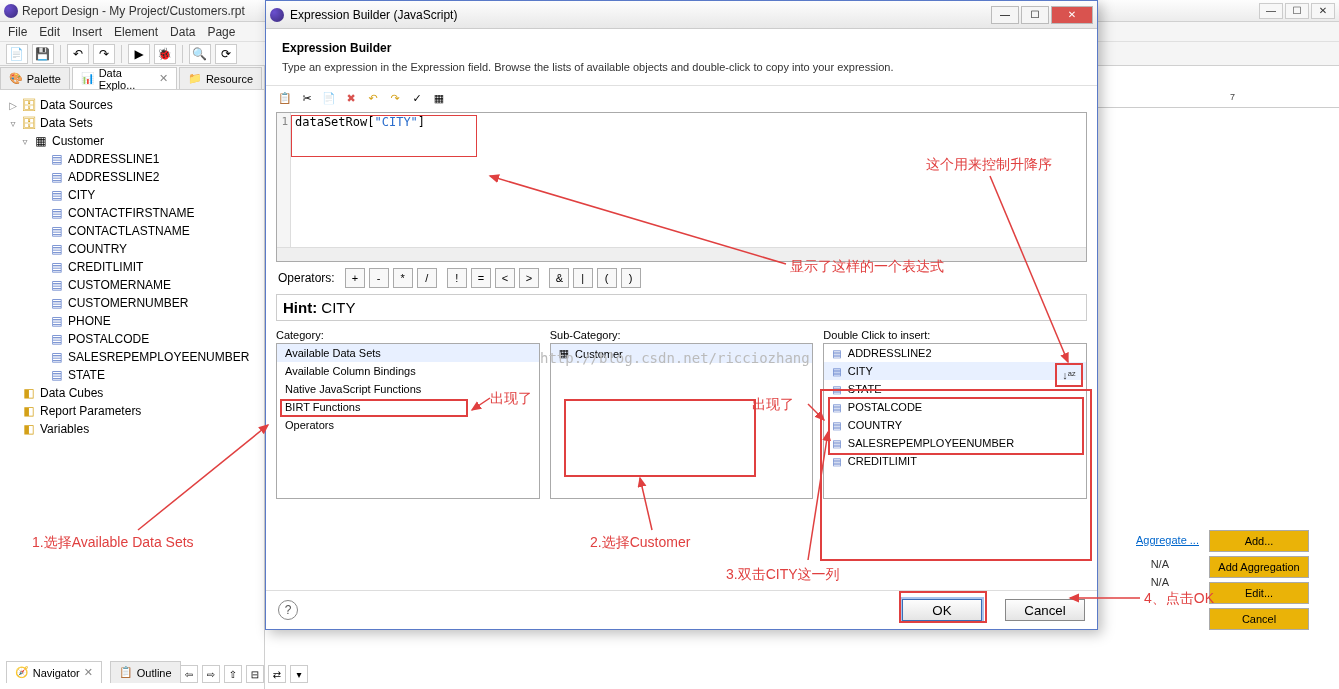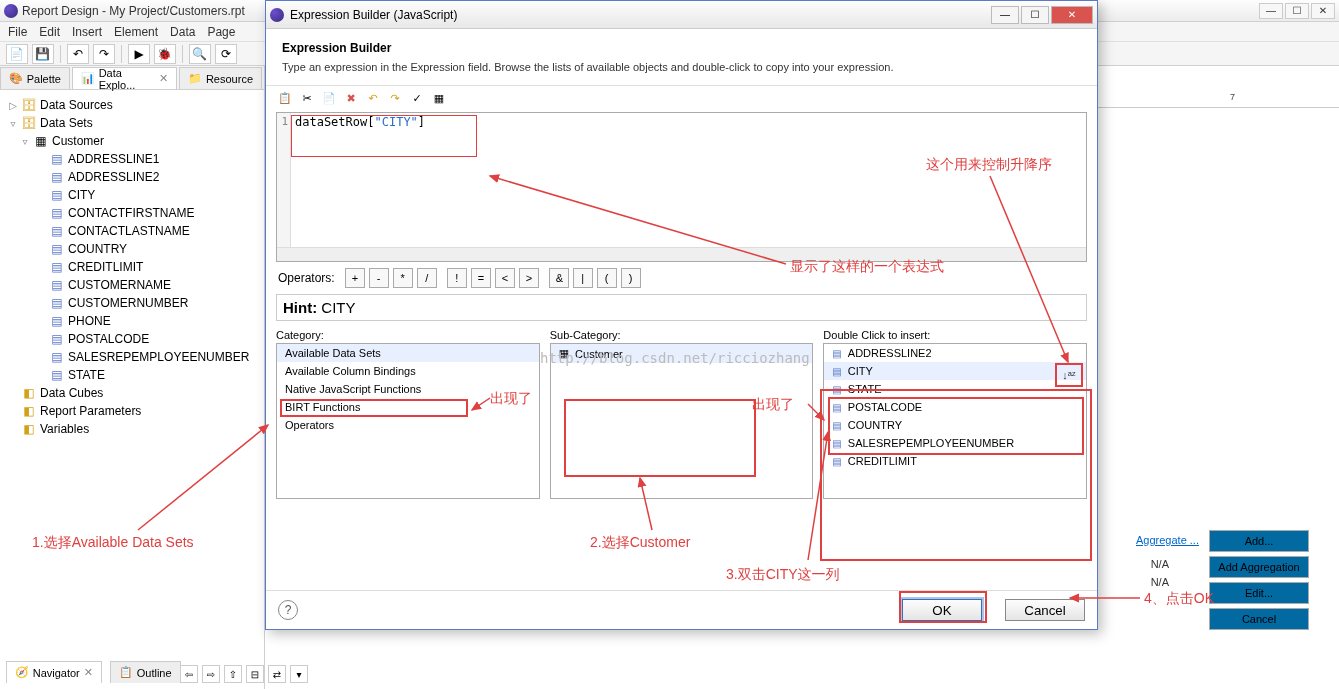--- a/index.html
+++ b/index.html
@@ -139,21 +139,21 @@
   font-size:9px; color:#444;
 }
 .ruler span { position:absolute; top:2px; }
 
 .btn-stack {
   position:absolute; right:30px; top:530px;
   display:flex; flex-direction:column; gap:4px;
 }
 .btn-stack button {
   width:100px; height:22px;
-  border:1px solid #aaa; background:#0369a1;
+  border:1px solid #aaa; background:#eab308;
   font-size:11px;
 }
 .agg-header {
   position:absolute; right:140px; top:534px;
   font-size:11px; color:#0066cc;
   text-decoration: underline;
 }
 .na-text {
   position:absolute; right:170px; font-size:11px; color:#333;
 }

